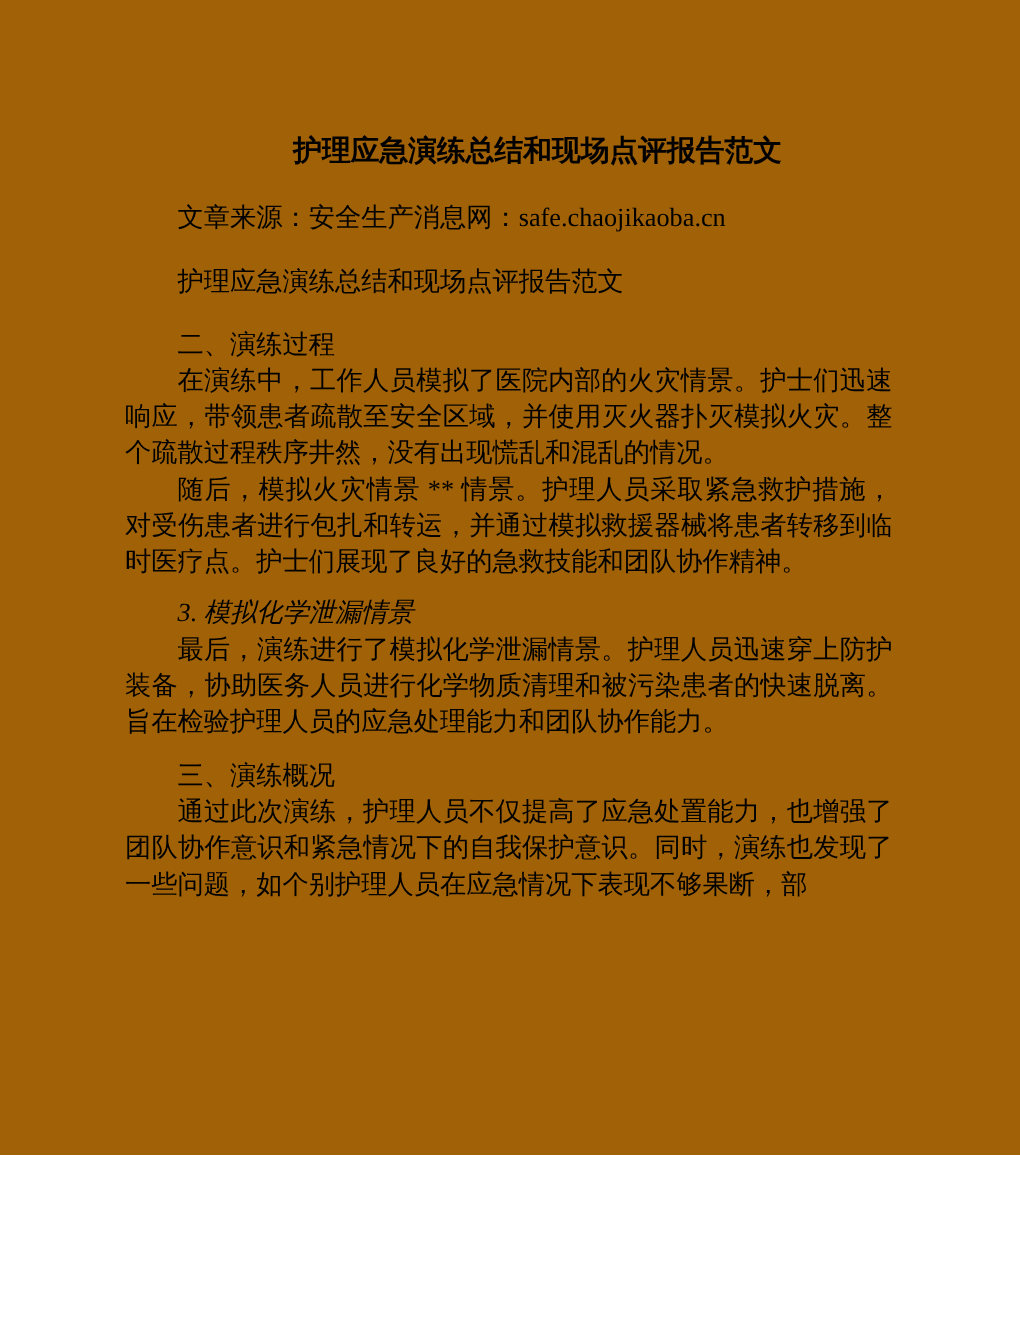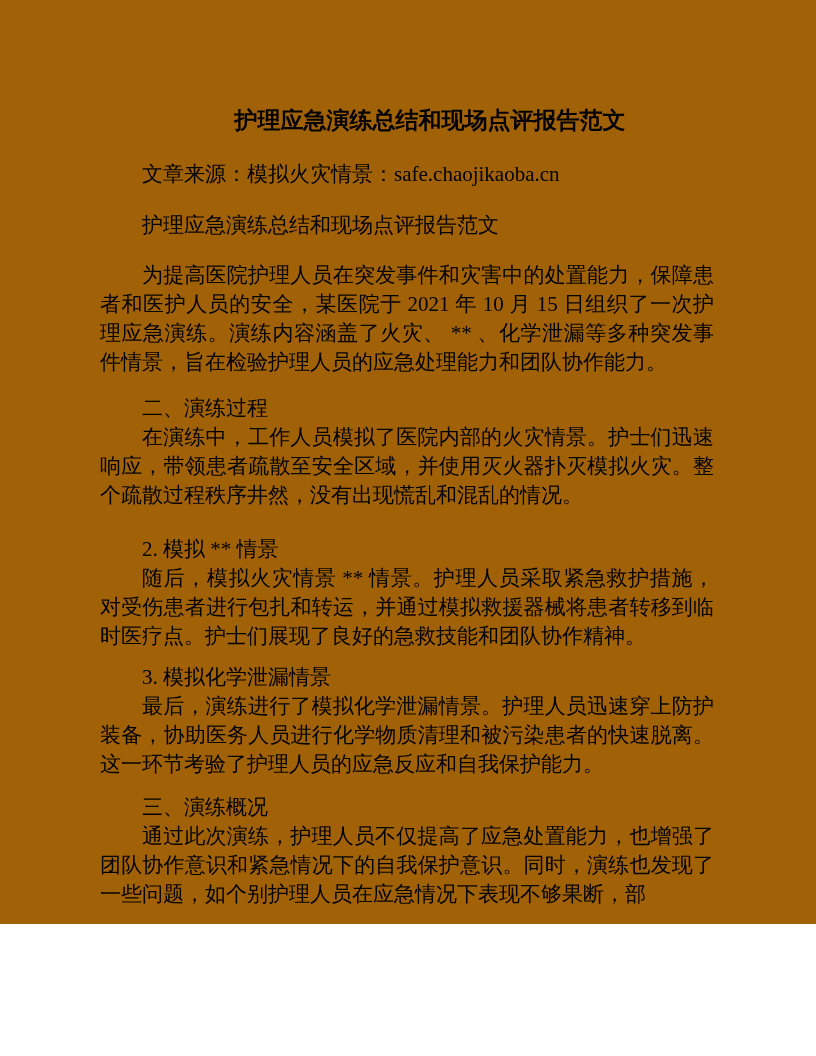--- a/index.html
+++ b/index.html
@@ -32,47 +32,45 @@
     margin: 0;
     text-indent: 2em;
   }
   .para {
     text-align: justify;
   }
   .source-line   { margin-bottom: 22px; }
   .subtitle-line { margin-bottom: 21px; }
   .mt17 { margin-top: 17px; font-family: Liberation Serif, serif; }
   .mt25 { margin-top: 25px; }
-  .mt12 { margin-top: 12px; }
+  .mt12 { margin-top: 12px; font-style: italic; }
   .mt14 { margin-top: 14px; }
 </style>
 </head>
 <body>
 
 <div class="page">
 
   <h1 class="doc-title">护理应急演练总结和现场点评报告范文</h1>
 
-  <p class="line source-line">文章来源：模拟火灾情景：safe.chaojikaoba.cn</p>
+  <p class="line source-line">文章来源：安全生产消息网：safe.chaojikaoba.cn</p>
 
   <p class="line subtitle-line">护理应急演练总结和现场点评报告范文</p>
 
 
-  <p class="para">为提高医院护理人员在突发事件和灾害中的处置能力，保障患者和医护人员的安全，某医院于 2021 年 10 月 15 日组织了一次护理应急演练。演练内容涵盖了火灾、 ** 、化学泄漏等多种突发事件情景，旨在检验护理人员的应急处理能力和团队协作能力。</p>
 
   <p class="line mt17">二、演练过程</p>
 
 
   <p class="para">在演练中，工作人员模拟了医院内部的火灾情景。护士们迅速响应，带领患者疏散至安全区域，并使用灭火器扑灭模拟火灾。整个疏散过程秩序井然，没有出现慌乱和混乱的情况。</p>
 
-  <p class="line mt25">2. 模拟 ** 情景</p>
 
   <p class="para">随后，模拟火灾情景 ** 情景。护理人员采取紧急救护措施，对受伤患者进行包扎和转运，并通过模拟救援器械将患者转移到临时医疗点。护士们展现了良好的急救技能和团队协作精神。</p>
 
   <p class="line mt12">3. 模拟化学泄漏情景</p>
 
-  <p class="para">最后，演练进行了模拟化学泄漏情景。护理人员迅速穿上防护装备，协助医务人员进行化学物质清理和被污染患者的快速脱离。这一环节考验了护理人员的应急反应和自我保护能力。</p>
+  <p class="para">最后，演练进行了模拟化学泄漏情景。护理人员迅速穿上防护装备，协助医务人员进行化学物质清理和被污染患者的快速脱离。旨在检验护理人员的应急处理能力和团队协作能力。</p>
 
   <p class="line mt14">三、演练概况</p>
 
   <p class="para">通过此次演练，护理人员不仅提高了应急处置能力，也增强了团队协作意识和紧急情况下的自我保护意识。同时，演练也发现了一些问题，如个别护理人员在应急情况下表现不够果断，部</p>
 
 </div>
 
 </body></html>

